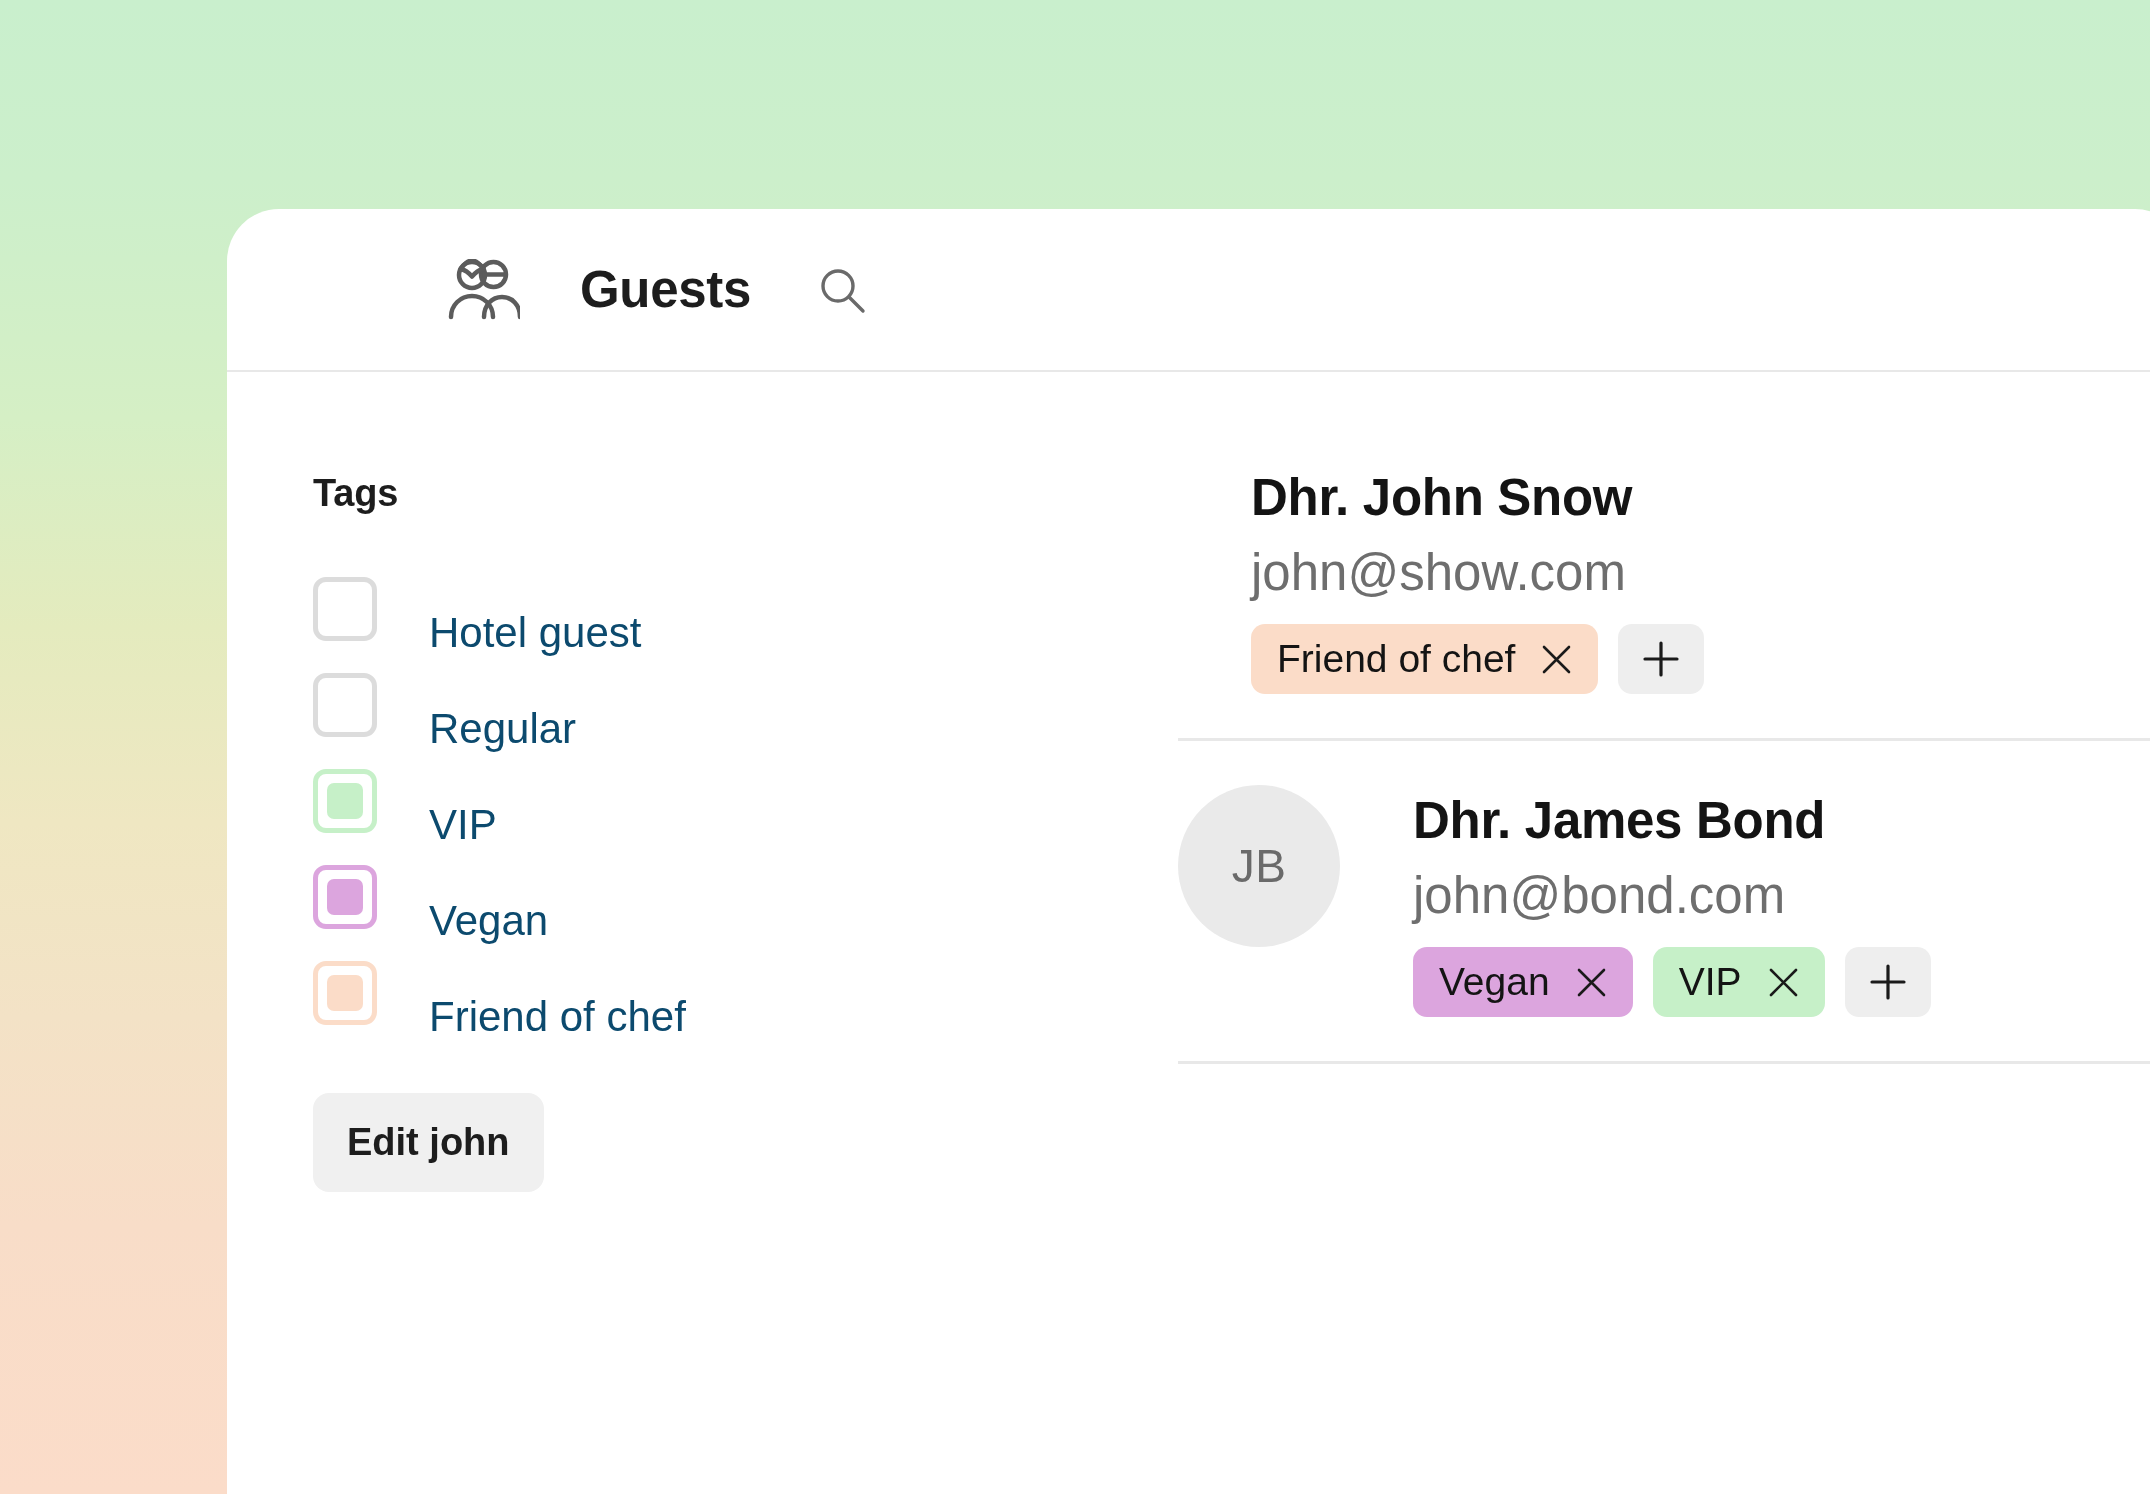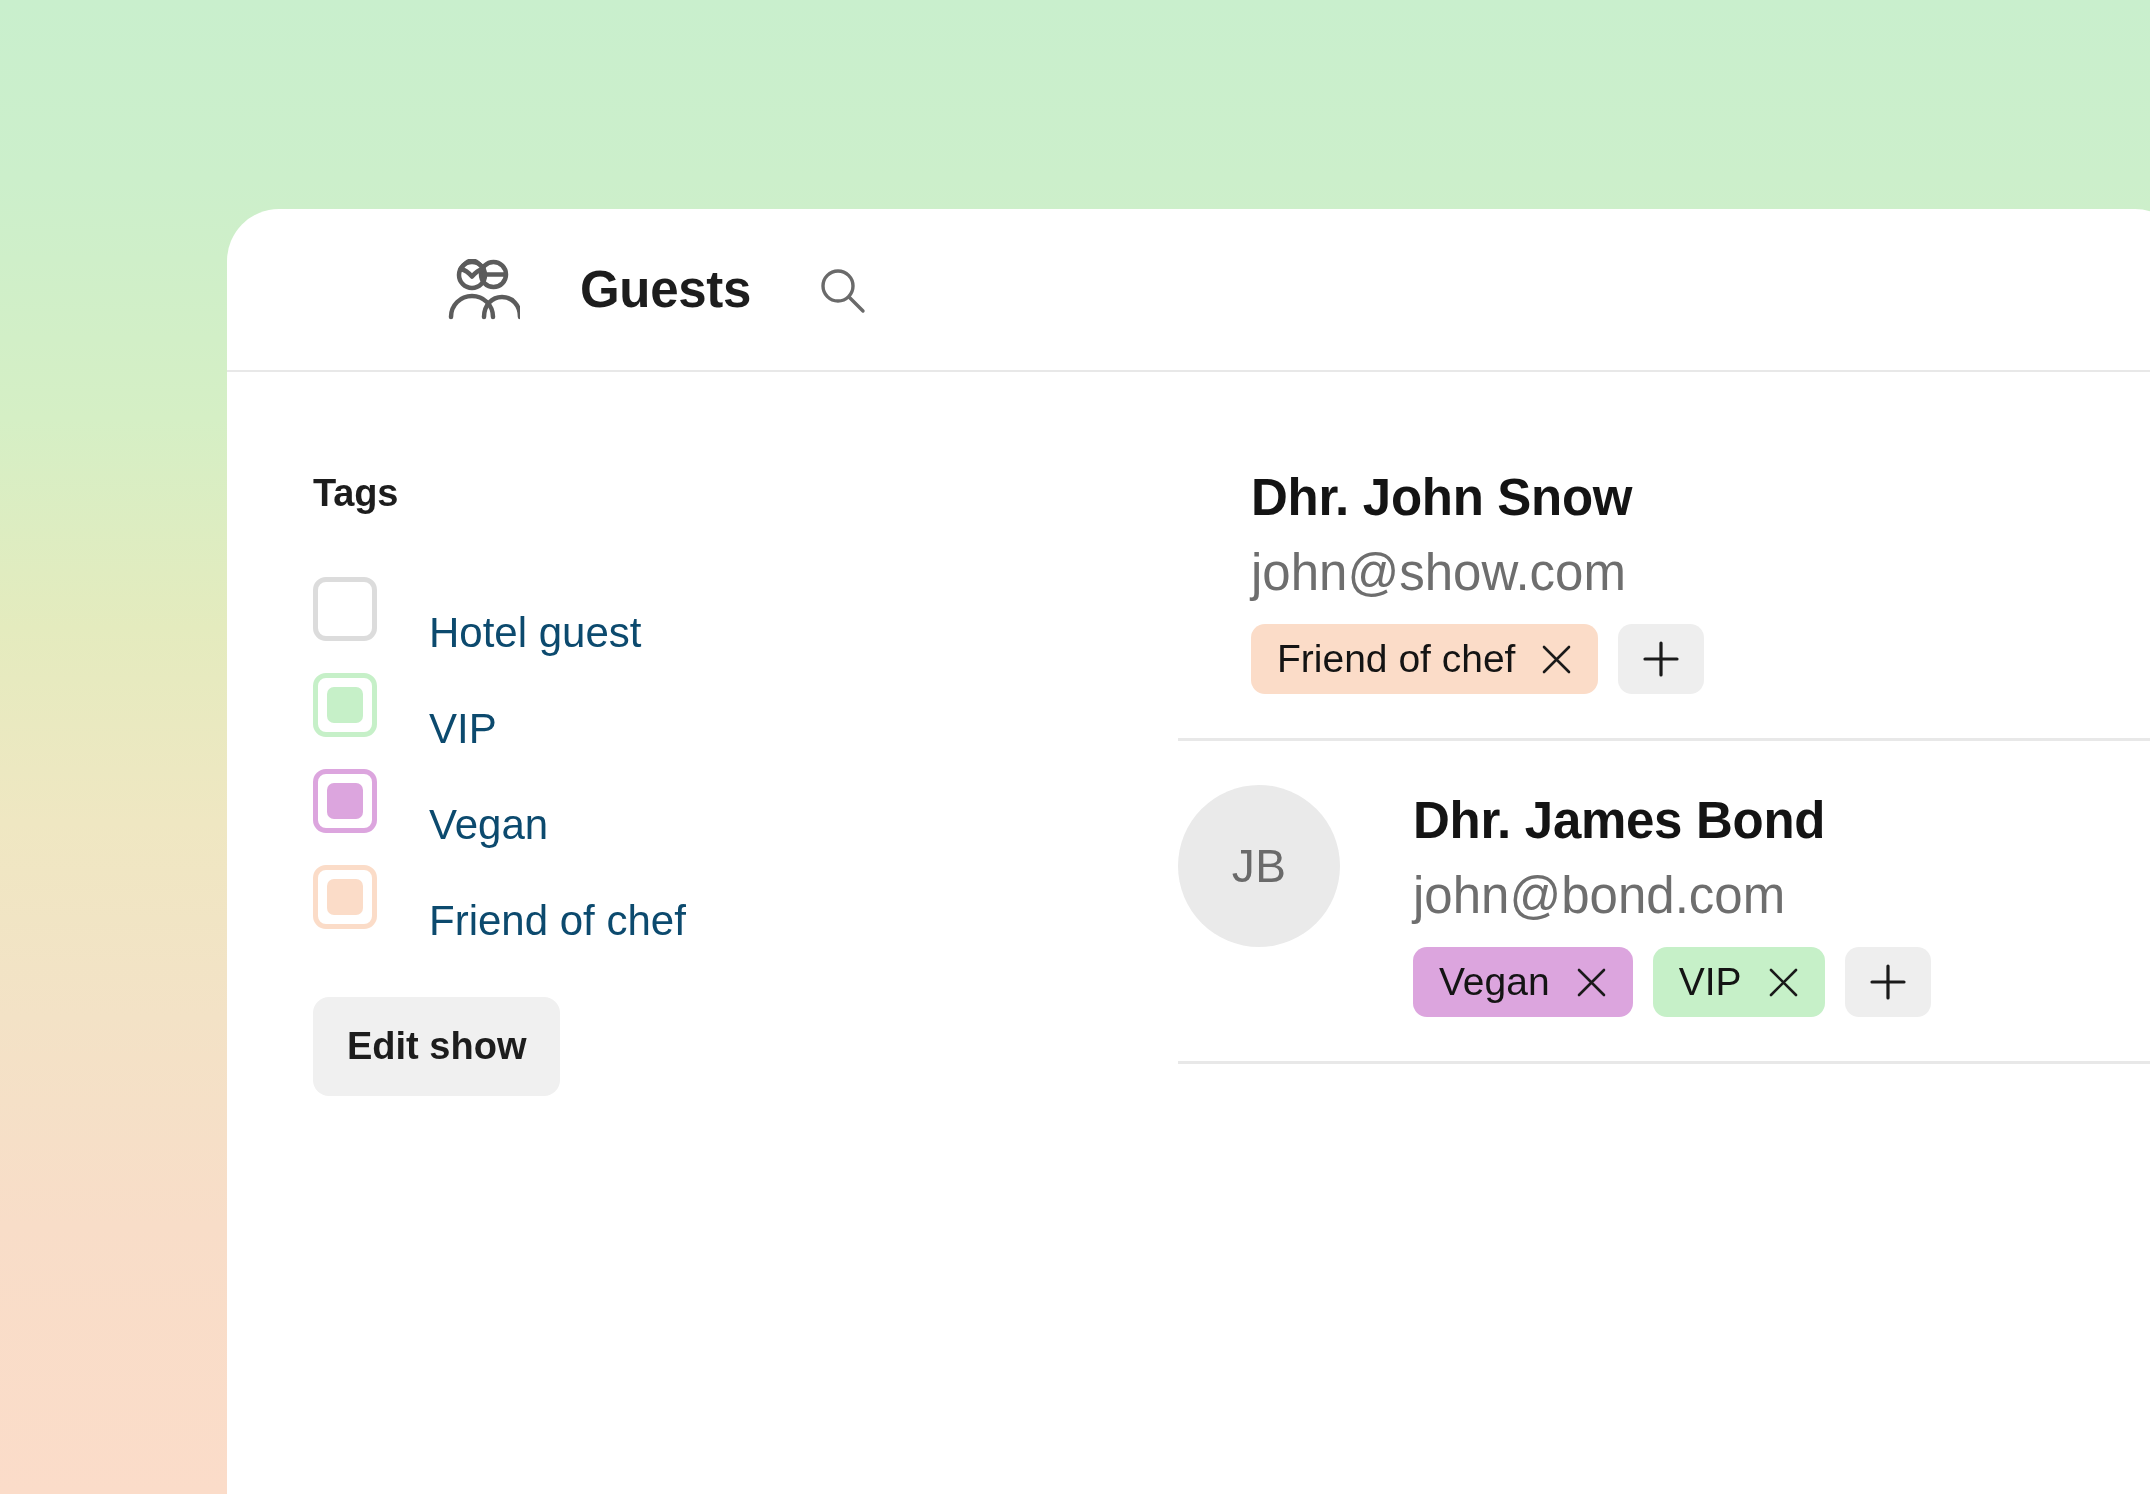--- a/index.html
+++ b/index.html
@@ -294,20 +294,26 @@
 
       <div id="tag-filter-list">
 
         <div class="tag-filter-row">
           <div class="tag-checkbox" style="border-color:#DCDCDC">
             <div class="swatch" style="background:transparent"></div>
           </div>
           <div class="tag-filter-label">Hotel guest</div>
         </div>
 
+        <div class="tag-filter-row">
+          <div class="tag-checkbox" style="border-color:#DCDCDC">
+            <div class="swatch" style="background:transparent"></div>
+          </div>
+          <div class="tag-filter-label">Regular</div>
+        </div>
 
         <div class="tag-filter-row">
           <div class="tag-checkbox" style="border-color:#C6F0C8">
             <div class="swatch" style="background:#C6F0C8"></div>
           </div>
           <div class="tag-filter-label">VIP</div>
         </div>
 
         <div class="tag-filter-row">
           <div class="tag-checkbox" style="border-color:#DCA5DE">
@@ -318,21 +324,21 @@
 
         <div class="tag-filter-row">
           <div class="tag-checkbox" style="border-color:#FBDCC8">
             <div class="swatch" style="background:#FBDCC8"></div>
           </div>
           <div class="tag-filter-label">Friend of chef</div>
         </div>
 
       </div>
 
-      <button id="edit-tags-button">Edit show</button>
+      <button id="edit-tags-button">Edit john</button>
     </div>
 
     <div id="guest-list">
 
       <div class="guest-row">
         <div class="guest-info">
           <div class="guest-name">Dhr. John Snow</div>
           <div class="guest-email">john@show.com</div>
           <div class="guest-tags">
 

